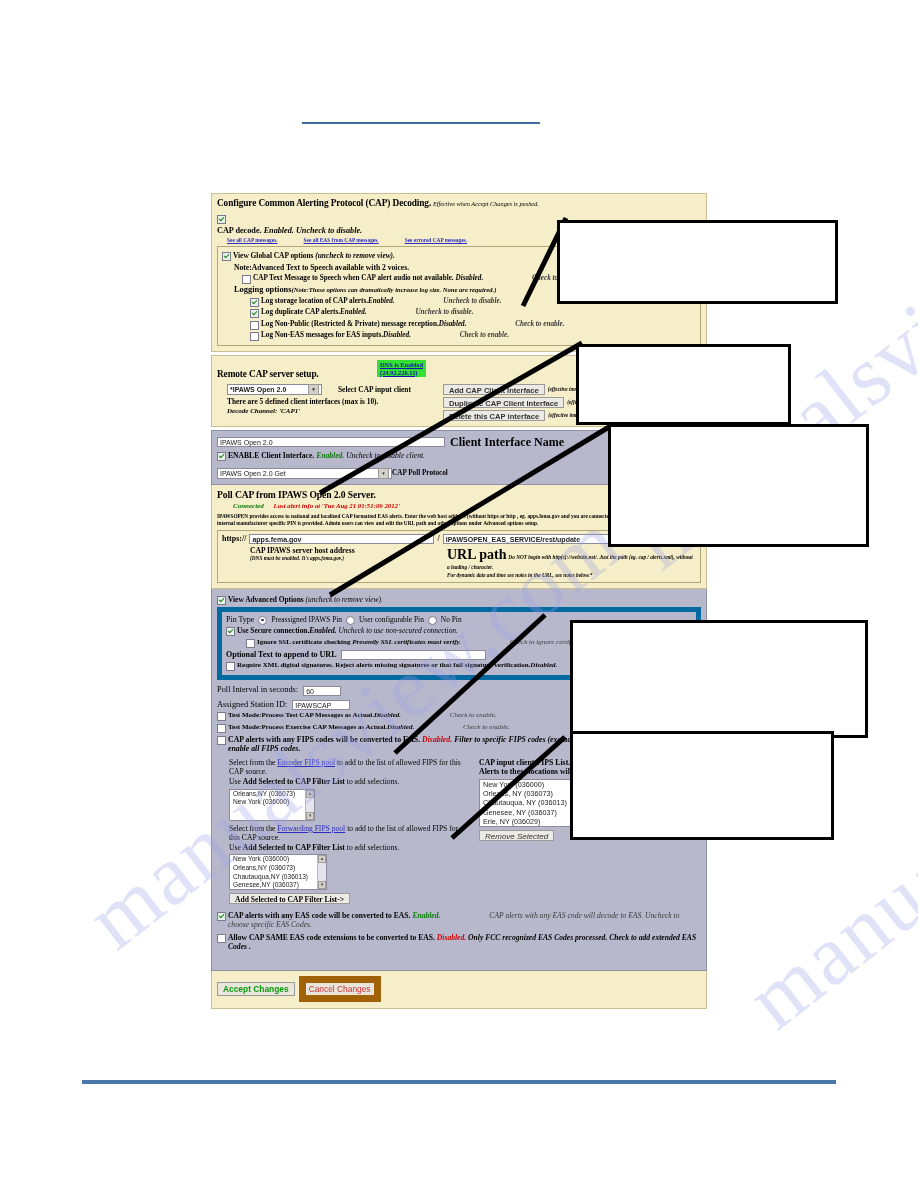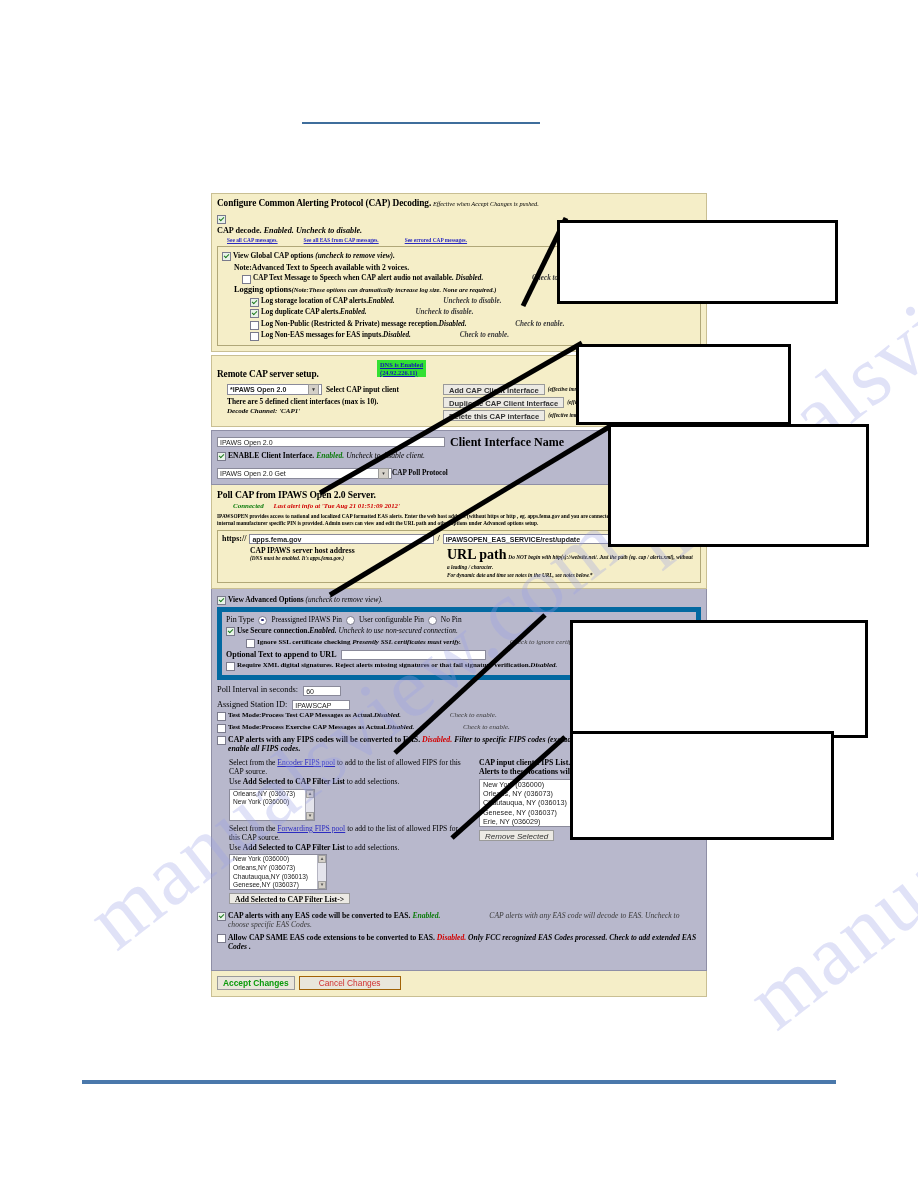--- a/index.html
+++ b/index.html
@@ -277,25 +277,25 @@
     border: 1px solid #9a9a9a;
     font-family: "Liberation Sans", sans-serif;
     font-weight: bold;
     font-size: 8.4px;
     color: #0a9a0a;
     padding: 1px 5px;
     display: inline-block;
   }
   .btn-cancel {
     background: #e9e6db;
-    border: 1px solid #a16207;
+    border: 7px solid #a16207;
     font-family: "Liberation Sans", sans-serif;
     font-size: 8.4px;
     color: #d03030;
-    padding: 1px 19px;
+    padding: 1px 3px;
     display: inline-block;
     margin-left: 4px;
   }
 
   
   .callout {
     position: absolute;
     background: #ffffff;
     border: 3px solid #000;
     z-index: 5;
@@ -409,21 +409,21 @@
     <div style="display:flex; align-items:flex-start; gap:10px;">
       <div class="sec-title" style="padding-top:9px; width:150px;">Remote CAP server setup.</div>
       <div class="dns">
         <a href="#">DNS is Enabled</a>
         <a href="#">(24.92.226.11)</a>
       </div>
     </div>
 
     <div style="display:flex; gap:6px; margin-top:3px;">
       <div style="width:210px; padding-left:10px;">
-        <div style="display:flex; align-items:center; gap:4px;">
+        <div style="display:flex; align-items:center; gap:16px;">
           <span class="sel" style="width:95px;">
             <span>*IPAWS Open 2.0</span>
             <span class="arw">▾</span>
           </span>
           <span class="b" style="font-size:7.4px;">Select CAP input client</span>
         </div>
         <div class="b" style="font-size:7.4px; margin-top:2px;">There are 5 defined client interfaces (max is 10).</div>
         <div class="i" style="font-size:7px; margin-top:1px;">Decode Channel: 'CAP1'</div>
       </div>
       <div>

